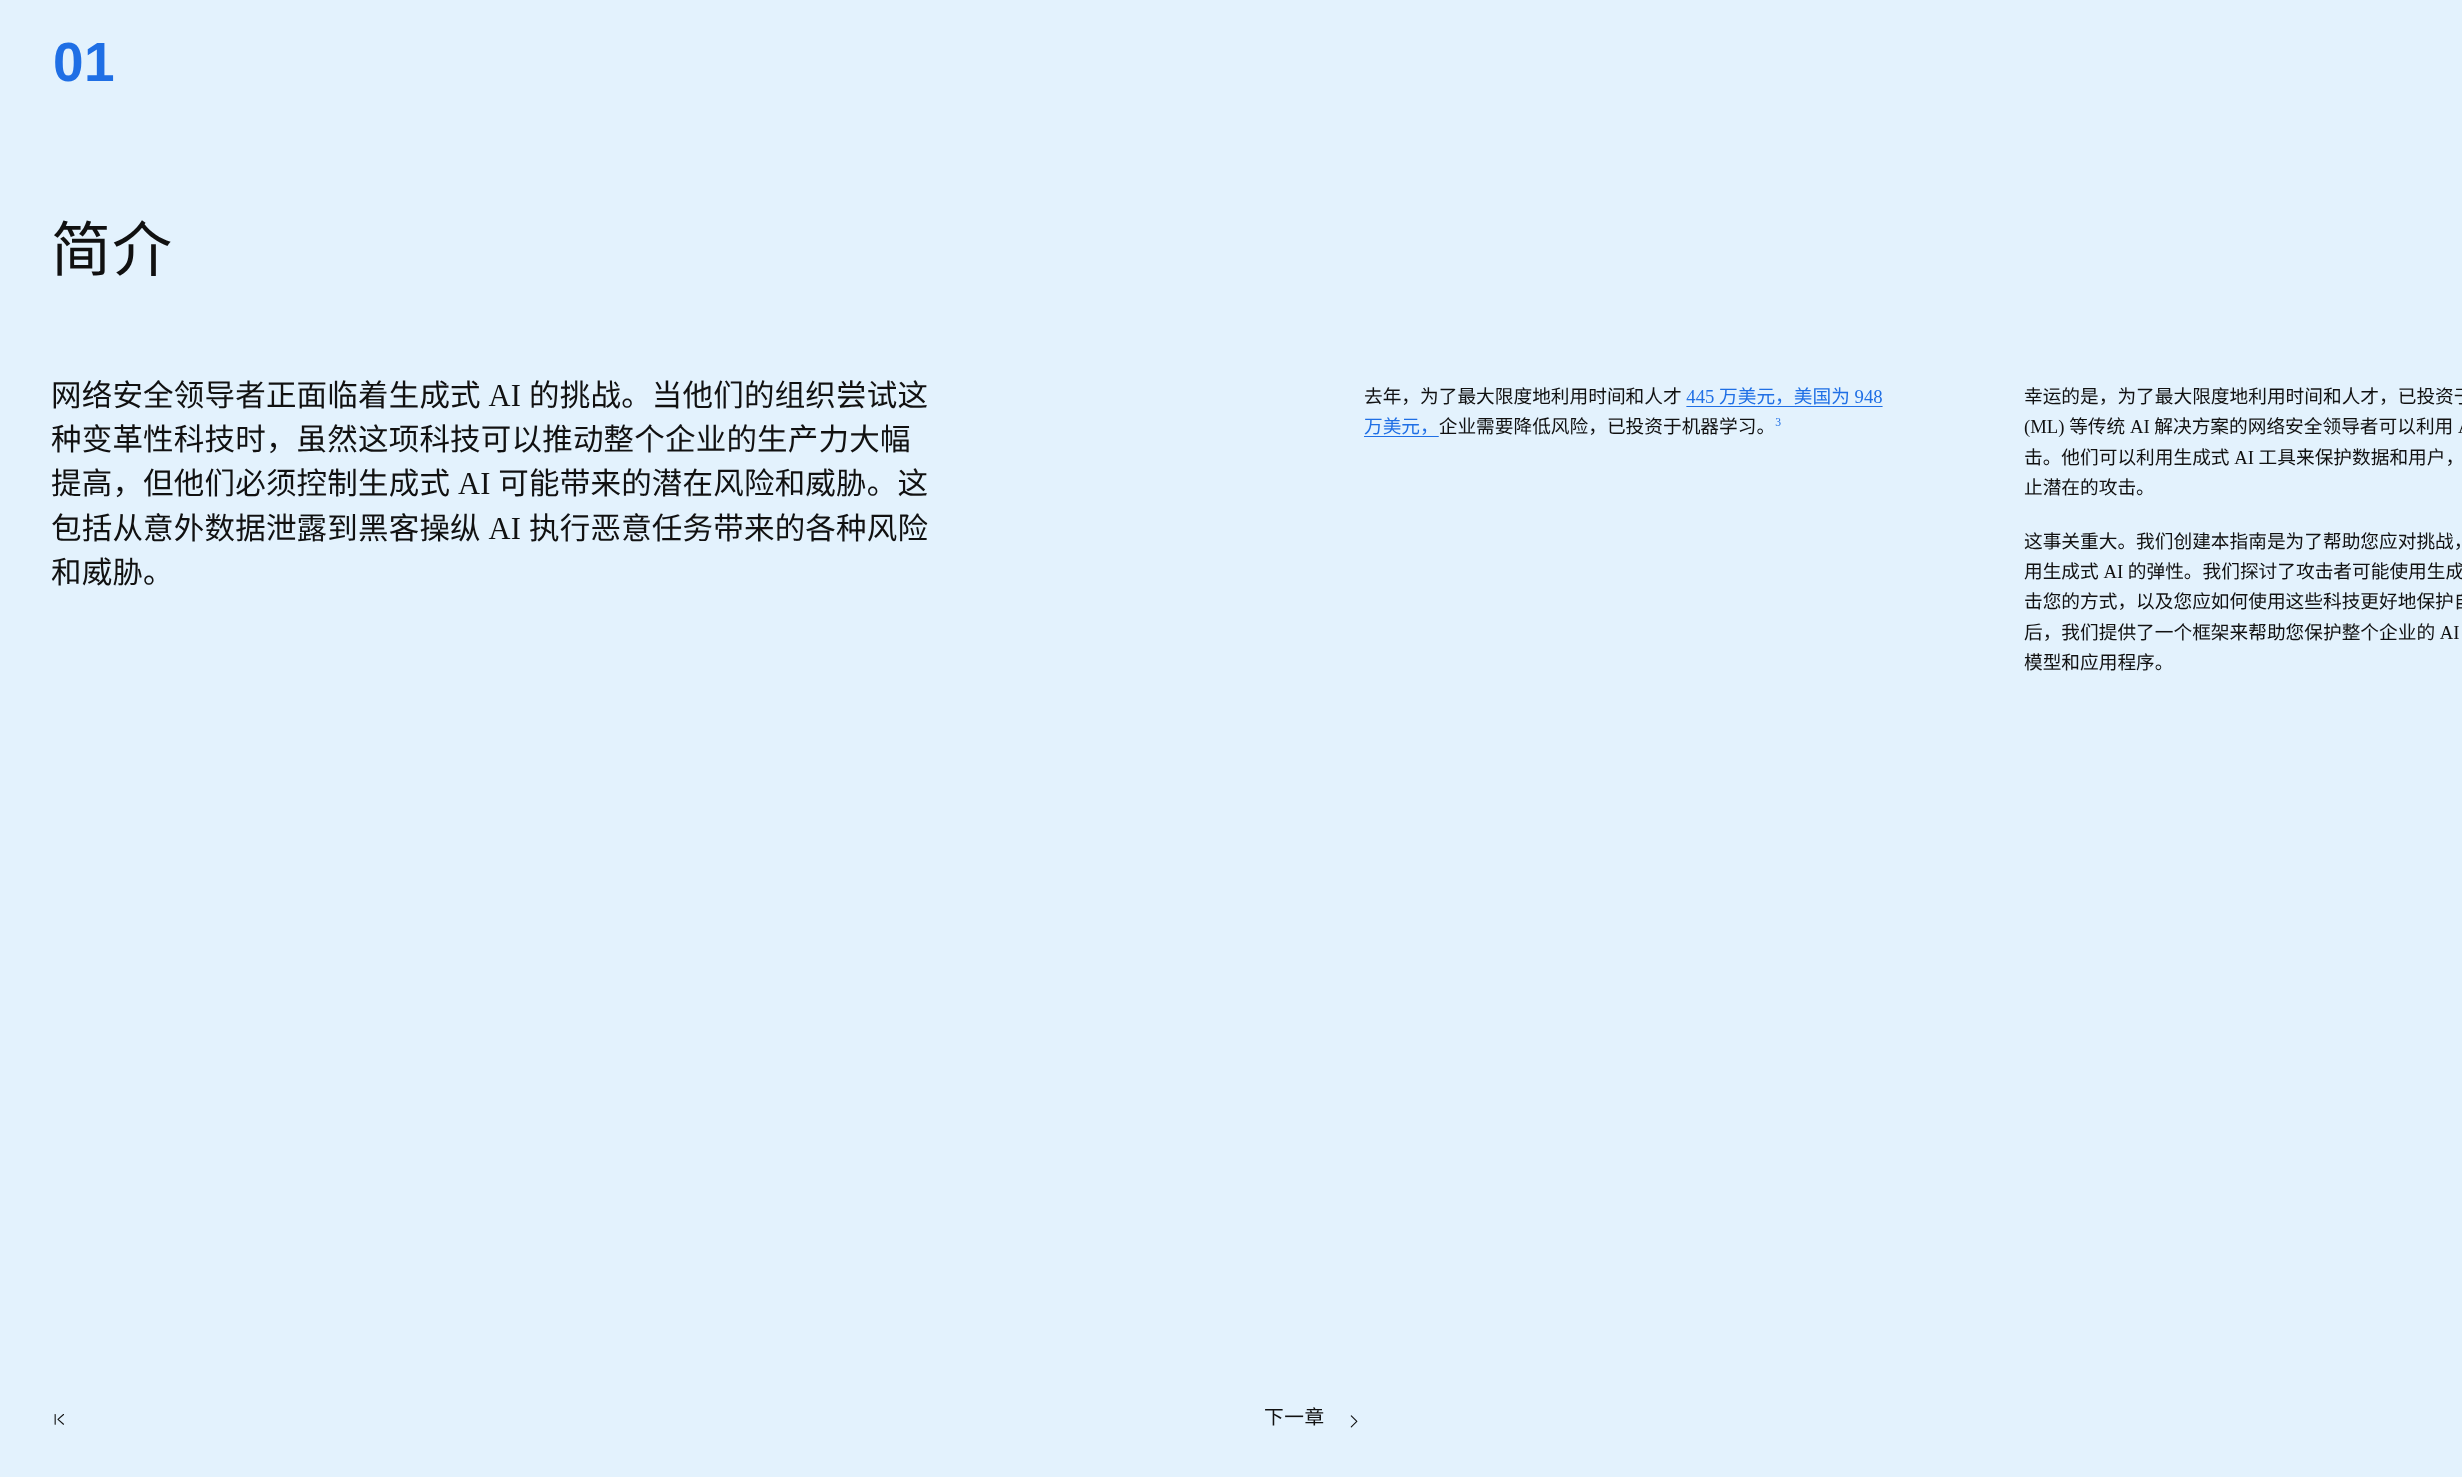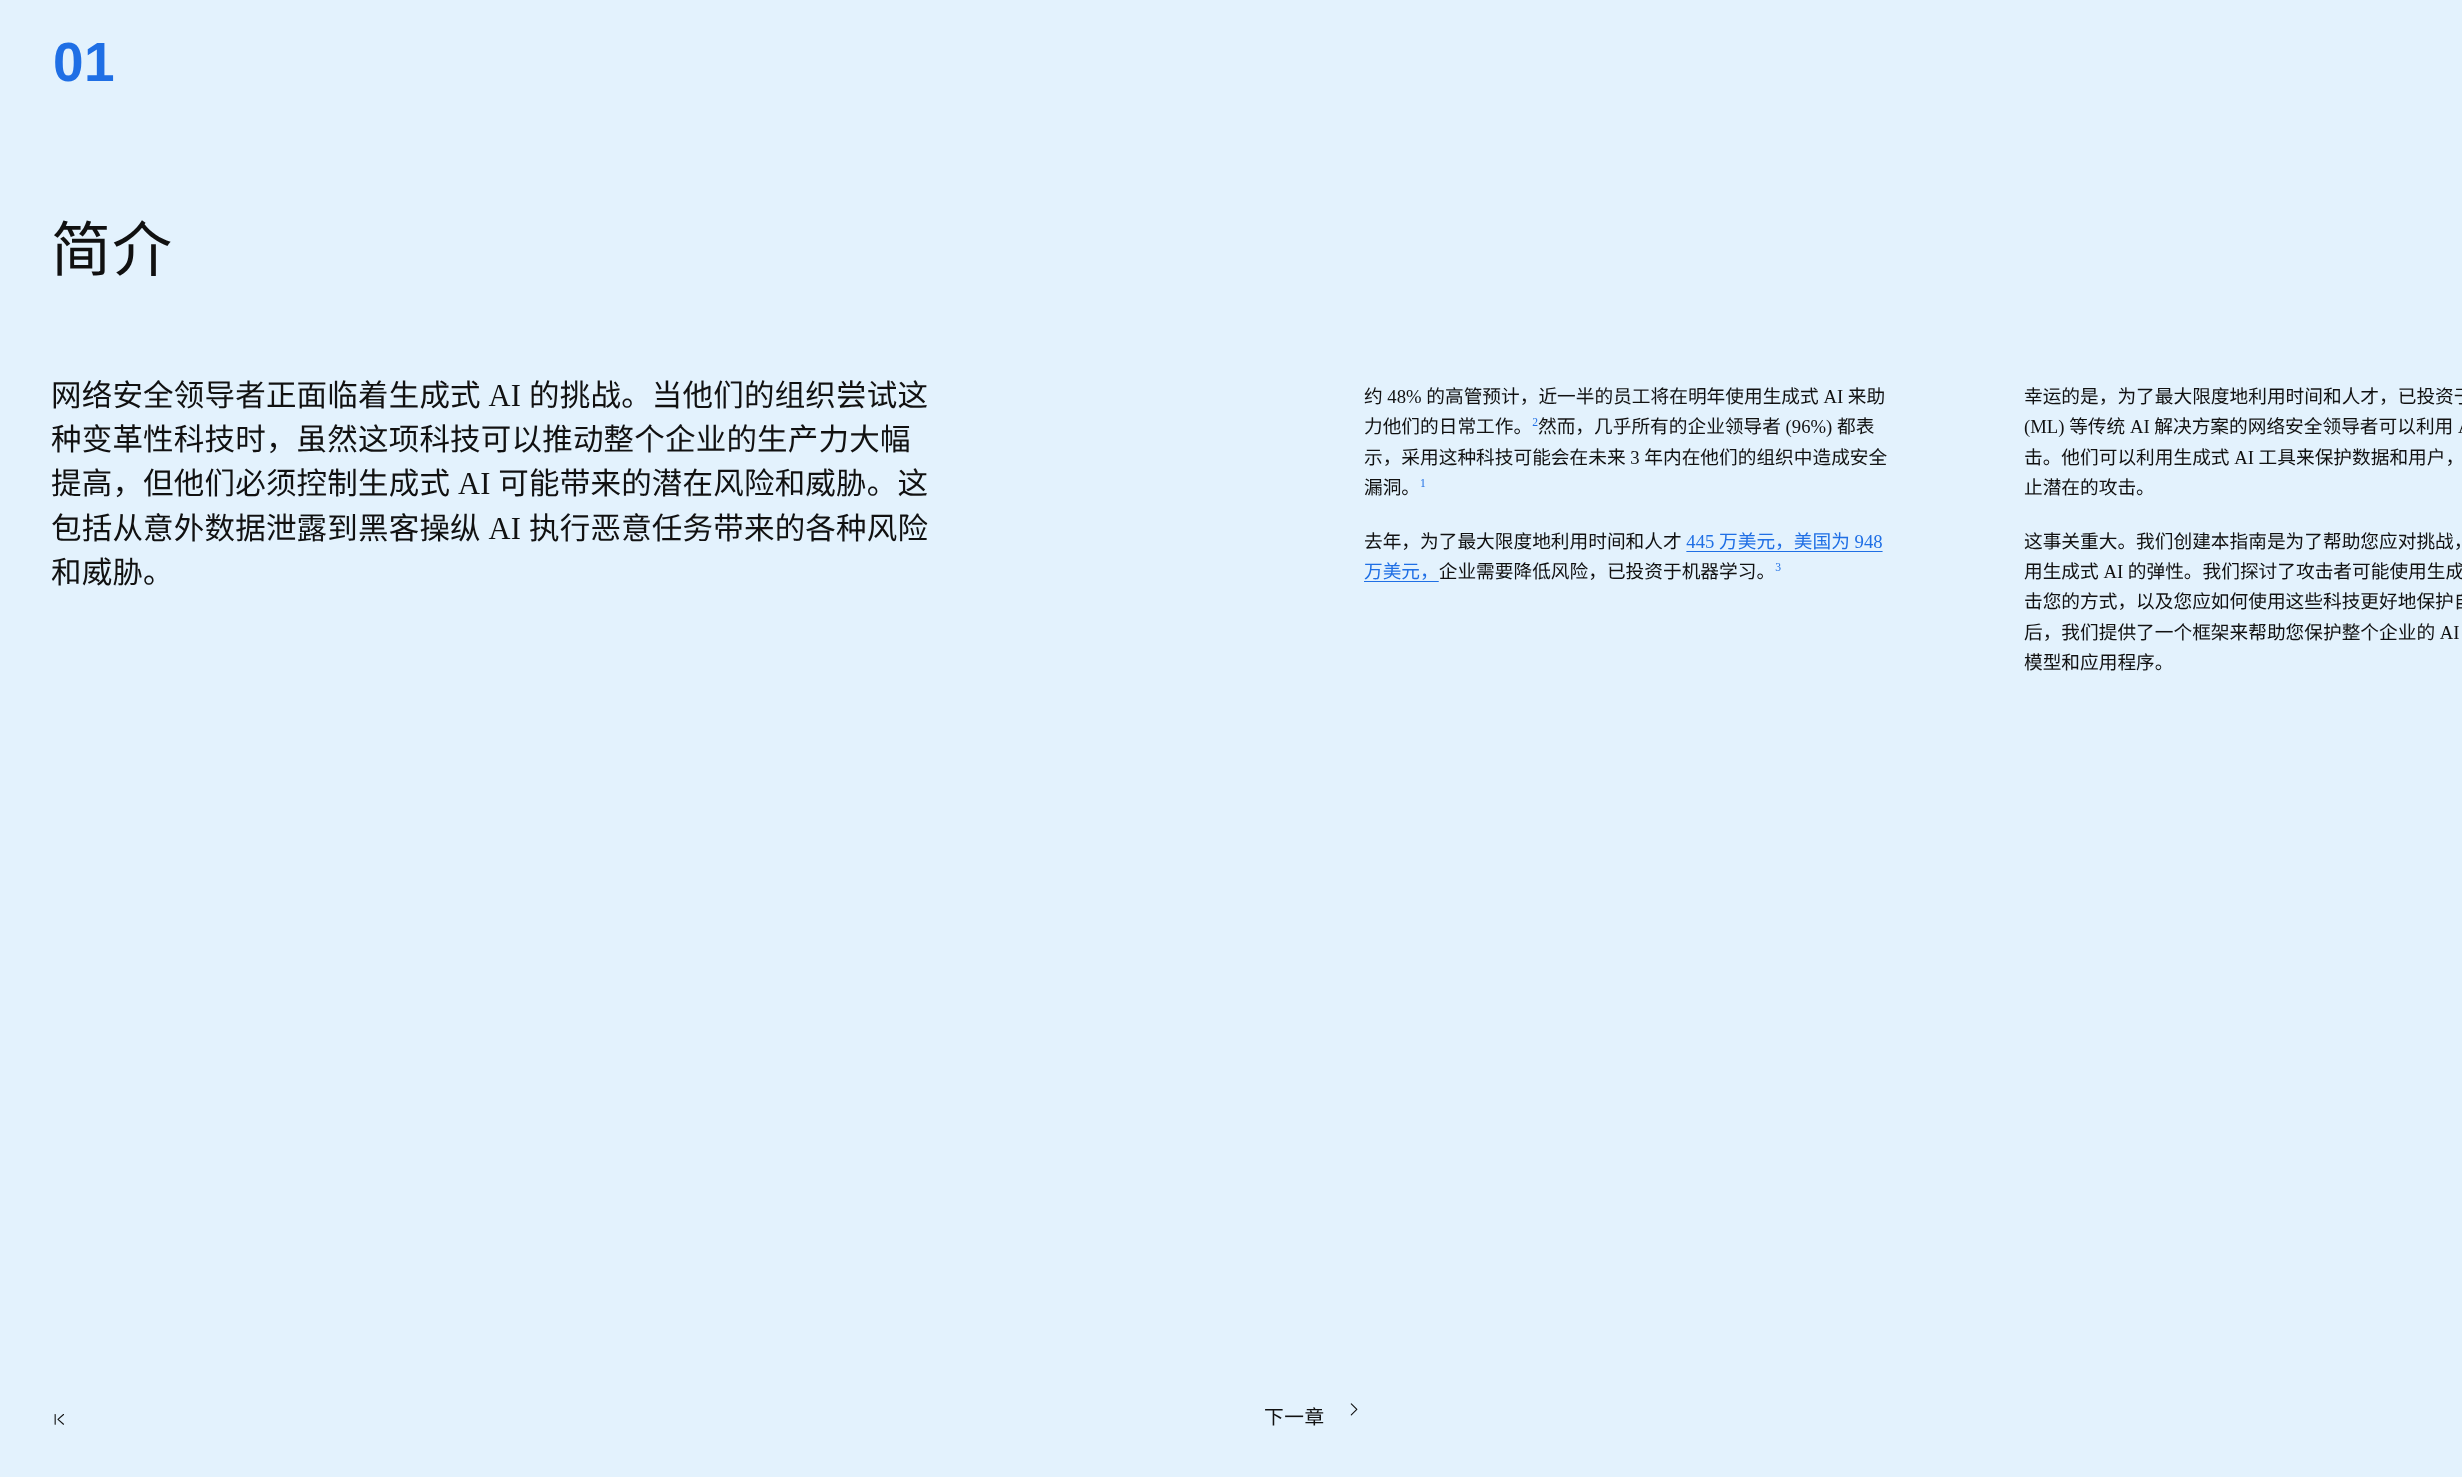--- a/index.html
+++ b/index.html
@@ -117,21 +117,21 @@
     gap: 4.9px;
     cursor: pointer;
   }
 
   .footer-next {
     position: absolute;
     left: 50%;
     transform: translateX(-50%);
     bottom: 47px;
     display: flex;
-    align-items: flex-start;
+    align-items: flex-end;
     gap: 20.7px;
     cursor: pointer;
   }
 
   .footer-next-label {
     font-size: 19.7px;
     color: #111111;
     letter-spacing: 0.5px;
   }
 
@@ -151,21 +151,20 @@
 
   <div class="chapter-number">01</div>
 
   <h1 class="page-title">简介</h1>
 
   <div class="col col-lead">
     <p>网络安全领导者正面临着生成式 AI 的挑战。当他们的组织尝试这种变革性科技时，虽然这项科技可以推动整个企业的生产力大幅提高，但他们必须控制生成式 AI 可能带来的潜在风险和威胁。这包括从意外数据泄露到黑客操纵 AI 执行恶意任务带来的各种风险和威胁。</p>
   </div>
 
   <div class="col col-2">
-    <p><span>约 48% 的高管预计，近一半的员工将在明年使用生成式 AI 来助力他们的日常工作。</span><sup class="fn">2</sup><span>然而，几乎所有的企业领导者 (96%) 都表示，采用这种科技可能会在未来 3 年内在他们的组织中造成安全漏洞。</span><sup class="fn">1</sup></p>
 
     <p><span>去年，为了最大限度地利用时间和人才 </span><a class="link" href="#">445 万美元，美国为 948 万美元，</a><span>企业需要降低风险，已投资于机器学习。</span><sup class="fn">3</sup></p>
 
   </div>
 
   <div class="col col-3">
     <p>幸运的是，为了最大限度地利用时间和人才，已投资于机器学习 (ML) 等传统 AI 解决方案的网络安全领导者可以利用 AI 进行反击。他们可以利用生成式 AI 工具来保护数据和用户，并检测和阻止潜在的攻击。</p>
     <p>这事关重大。我们创建本指南是为了帮助您应对挑战，并充分利用生成式 AI 的弹性。我们探讨了攻击者可能使用生成式 AI 来攻击您的方式，以及您应如何使用这些科技更好地保护自己。最后，我们提供了一个框架来帮助您保护整个企业的 AI 训练数据、模型和应用程序。</p>
   </div>
 

